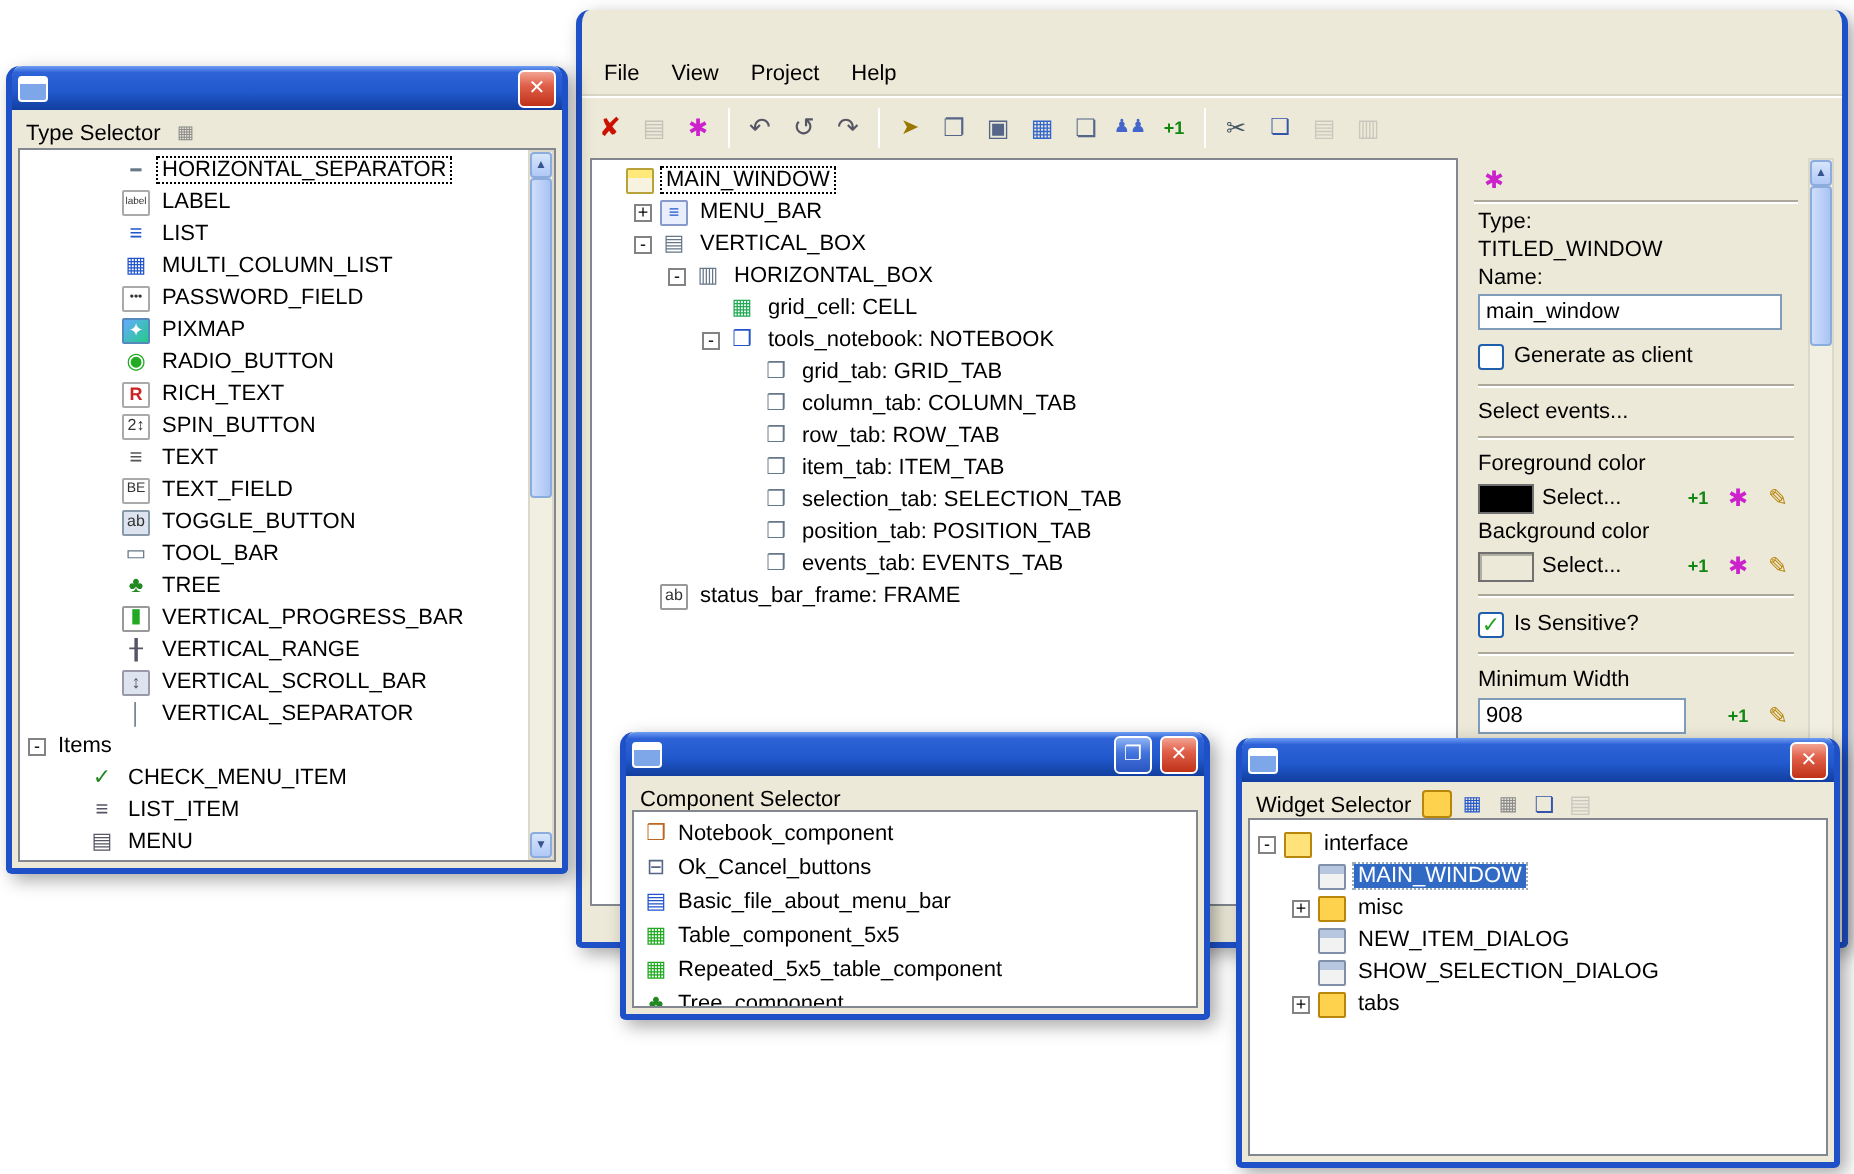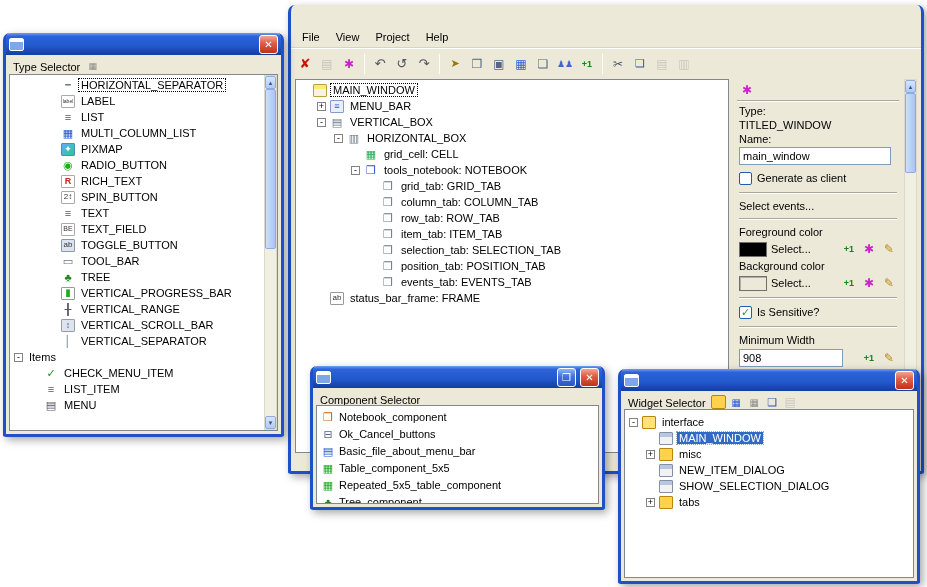--- a/index.html
+++ b/index.html
@@ -128,20 +128,25 @@
       </div>
       <div class="trow" style="padding-left: 38px;">
         <span class="expsp"></span>
         <span class="ticon" style="color: rgb(34, 85, 204); font-size: 11px;">≡</span>
         <span class="tlabel">LIST</span>
       </div>
       <div class="trow" style="padding-left: 38px;">
         <span class="expsp"></span>
         <span class="ticon" style="color: rgb(34, 85, 204); font-size: 11px;">▦</span>
         <span class="tlabel">MULTI_COLUMN_LIST</span>
+      </div>
+      <div class="trow" style="padding-left: 38px;">
+        <span class="expsp"></span>
+        <span class="ticon" style="color: rgb(51, 51, 51); background: rgb(255, 255, 255); border: 1px solid rgb(170, 170, 170); font-size: 6px;">•••</span>
+        <span class="tlabel">PASSWORD_FIELD</span>
       </div>
       <div class="trow" style="padding-left: 38px;">
         <span class="expsp"></span>
         <span class="ticon" style="color: rgb(255, 255, 255); background: linear-gradient(135deg, rgb(102, 170, 255), rgb(34, 204, 136)); border: 1px solid rgb(85, 136, 187); font-size: 9px;">✦</span>
         <span class="tlabel">PIXMAP</span>
       </div>
       <div class="trow" style="padding-left: 38px;">
         <span class="expsp"></span>
         <span class="ticon" style="color: rgb(34, 170, 34); font-size: 11px;">◉</span>
         <span class="tlabel">RADIO_BUTTON</span>

